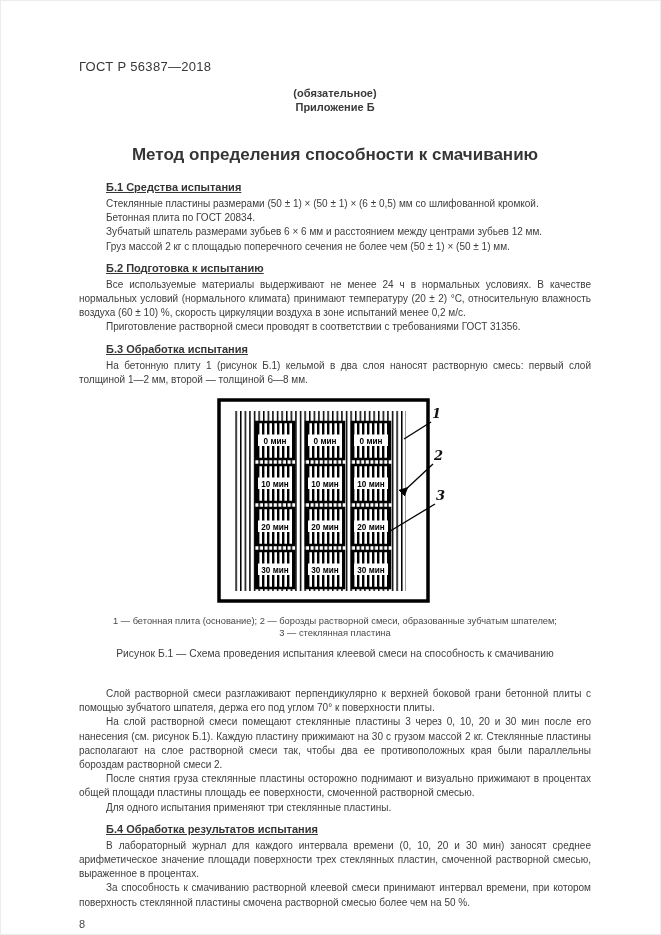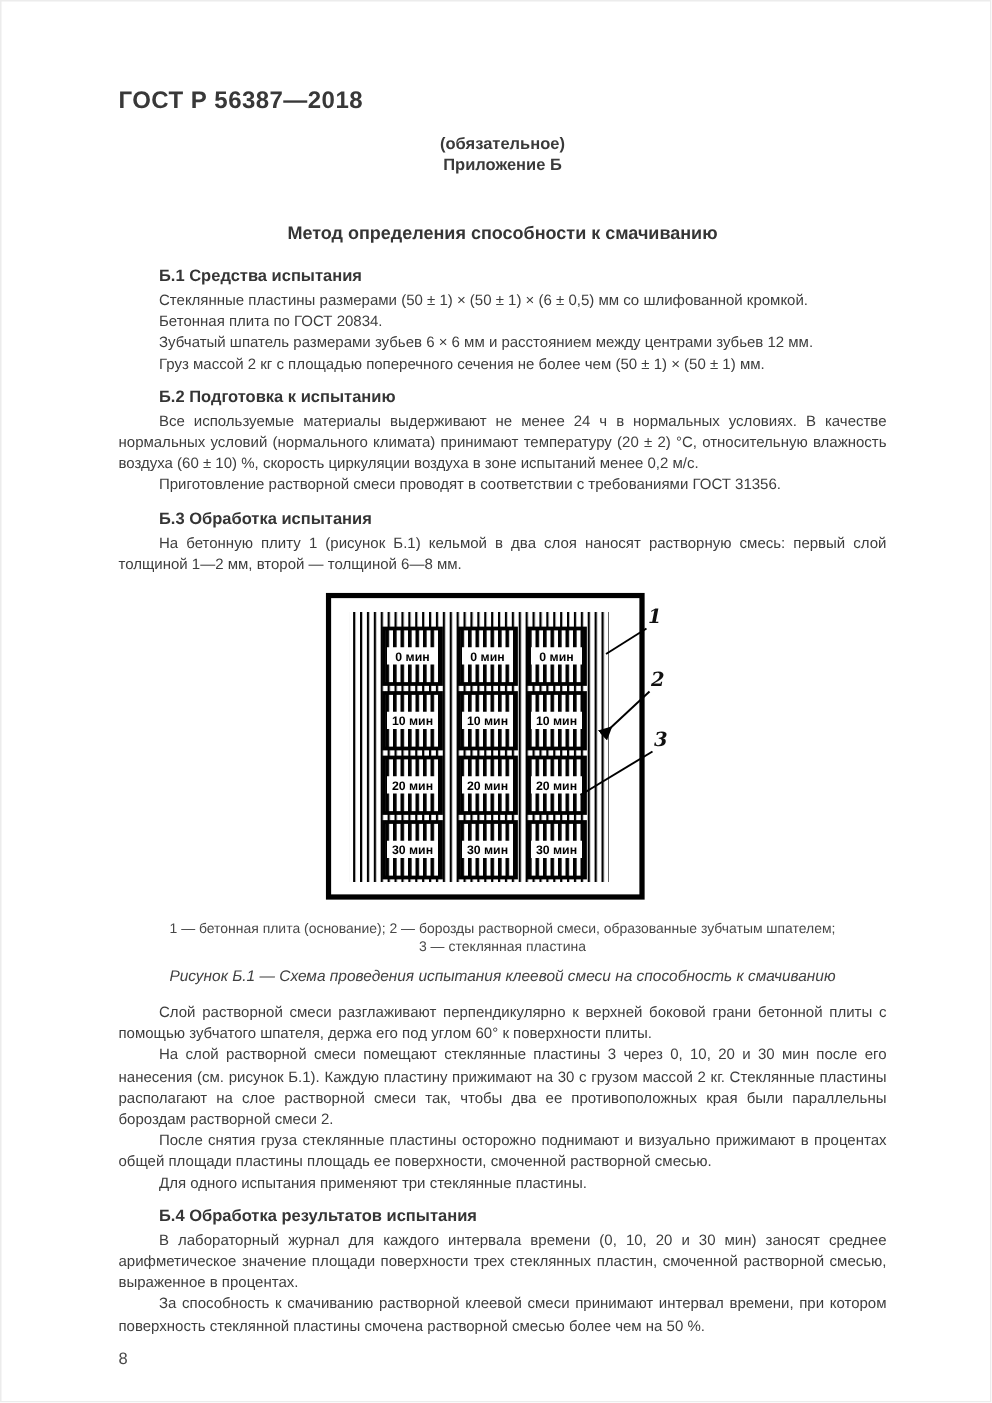--- a/index.html
+++ b/index.html
@@ -9,46 +9,47 @@
     height: 935px;
     background: #fff;
     box-sizing: border-box;
     border: 1px solid #ececec;
     padding: 58px 69px 0 78px;
     font-family: "Liberation Sans", sans-serif;
     color: #3d3d3d;
     overflow: hidden;
   }
   .doc-code {
-    font-size: 16px;
-    font-weight: bold;
+    font-size: 13px;
+    font-weight: normal;
     color: #383838;
     letter-spacing: 0.3px;
   }
   .appendix-block {
     text-align: center;
     font-size: 11px;
     font-weight: bold;
     line-height: 13.5px;
     margin-top: 13px;
     color: #3a3a3a;
   }
   .main-title {
     text-align: center;
-    font-size: 12px;
+    font-size: 17px;
     font-weight: bold;
     margin-top: 31px;
     color: #353535;
   }
   .sec-heading {
     font-size: 11px;
     font-weight: bold;
     color: #353535;
     text-indent: 27px;
     margin: 8px 0 4px 0;
+    text-decoration: underline;
   }
   .para {
     font-size: 10px;
     line-height: 14.2px;
     text-align: justify;
     text-indent: 27px;
     margin: 0;
   }
   .figure-wrap {
     width: 236px;
@@ -59,22 +60,21 @@
     font-size: 9.3px;
     line-height: 12px;
     color: #474747;
     margin-top: 7px;
   }
   .figure-caption {
     text-align: center;
     font-size: 10.3px;
     color: #404040;
     margin-top: 9px;
-    margin-bottom: 12px;
-    font-style: italic;
+    margin-bottom: 28px;
   }
   .page-number {
     font-size: 11px;
     color: #4a4a4a;
     margin-top: 8px;
   }
   .fig-plate-label {
     font-family: "Liberation Sans", sans-serif;
     font-size: 8.2px;
     font-weight: bold;
@@ -209,21 +209,21 @@
     </svg>
   </div>
 
   <div class="figure-legend">
     <div>1 — бетонная плита (основание); 2 — борозды растворной смеси, образованные зубчатым шпателем;</div>
     <div>3 — стеклянная пластина</div>
   </div>
 
   <div class="figure-caption">Рисунок Б.1 — Схема проведения испытания клеевой смеси на способность к смачиванию</div>
 
-  <p class="para">Слой растворной смеси разглаживают перпендикулярно к верхней боковой грани бетонной плиты с помощью зубчатого шпателя, держа его под углом 60° к поверхности плиты.</p>
+  <p class="para">Слой растворной смеси разглаживают перпендикулярно к верхней боковой грани бетонной плиты с помощью зубчатого шпателя, держа его под углом 70° к поверхности плиты.</p>
   <p class="para">На слой растворной смеси помещают стеклянные пластины 3 через 0, 10, 20 и 30 мин после его нанесения (см. рисунок Б.1). Каждую пластину прижимают на 30 с грузом массой 2 кг. Стеклянные пластины располагают на слое растворной смеси так, чтобы два ее противоположных края были параллельны бороздам растворной смеси 2.</p>
   <p class="para">После снятия груза стеклянные пластины осторожно поднимают и визуально прижимают в процентах общей площади пластины площадь ее поверхности, смоченной растворной смесью.</p>
   <p class="para">Для одного испытания применяют три стеклянные пластины.</p>
 
   <div class="sec-heading">Б.4 Обработка результатов испытания</div>
   <p class="para">В лабораторный журнал для каждого интервала времени (0, 10, 20 и 30 мин) заносят среднее арифметическое значение площади поверхности трех стеклянных пластин, смоченной растворной смесью, выраженное в процентах.</p>
   <p class="para">За способность к смачиванию растворной клеевой смеси принимают интервал времени, при котором поверхность стеклянной пластины смочена растворной смесью более чем на 50 %.</p>
 
   <div class="page-number">8</div>
 

